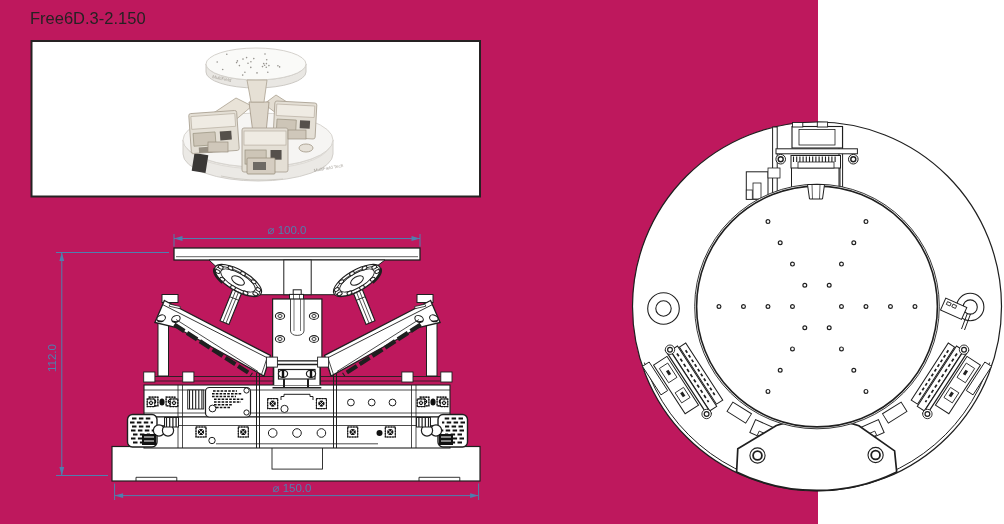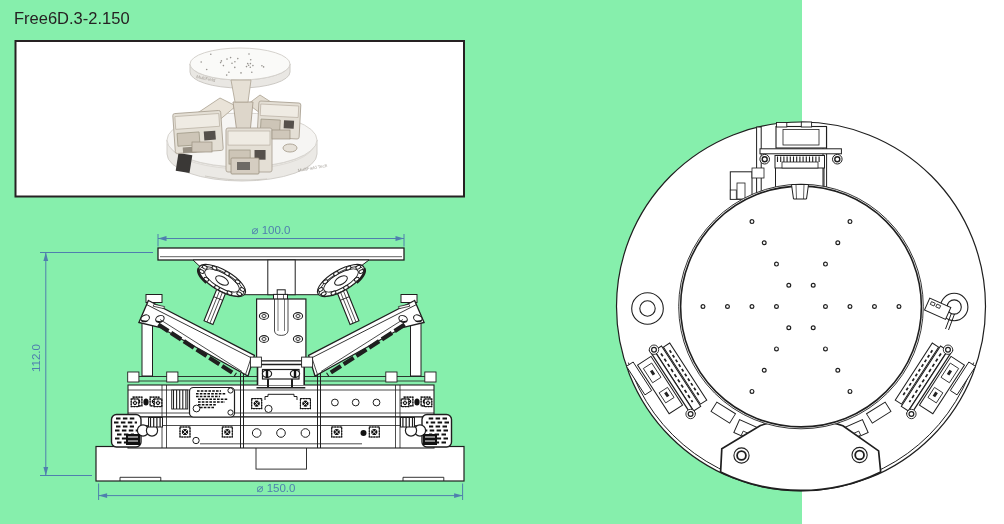--- a/index.html
+++ b/index.html
@@ -1,14 +1,14 @@
 <!DOCTYPE html>
 <html><head><meta charset="utf-8"><style>
 html,body{margin:0;padding:0;background:#fff;}
-#canvas{position:relative;width:802px;height:524px;background:#86efac;font-family:"Liberation Sans",sans-serif;}
+#canvas{position:relative;width:802px;height:524px;background:#be185d;font-family:"Liberation Sans",sans-serif;padding-left:16px;}
 </style></head><body>
 <div id="canvas">
 <svg width="1004" height="524" viewBox="0 0 1004 524">
 
 <g>
         <text x="14" y="24" font-size="16.5" fill="#262223" font-family="Liberation Sans, sans-serif">Free6D.3-2.150</text>
       </g>
 
 <g>
         <rect x="15.5" y="41" width="448.5" height="155.5" fill="#fff" stroke="#262223" stroke-width="2"></rect>

